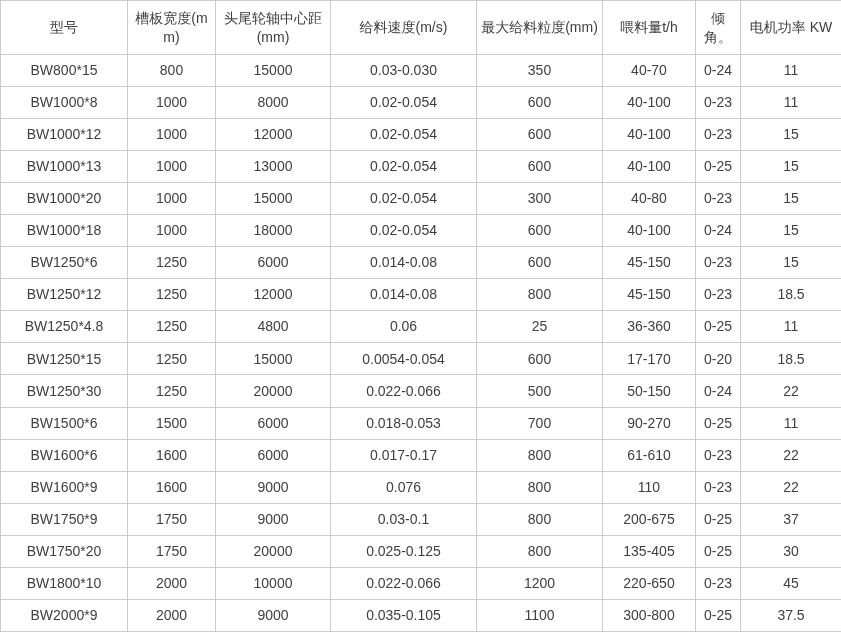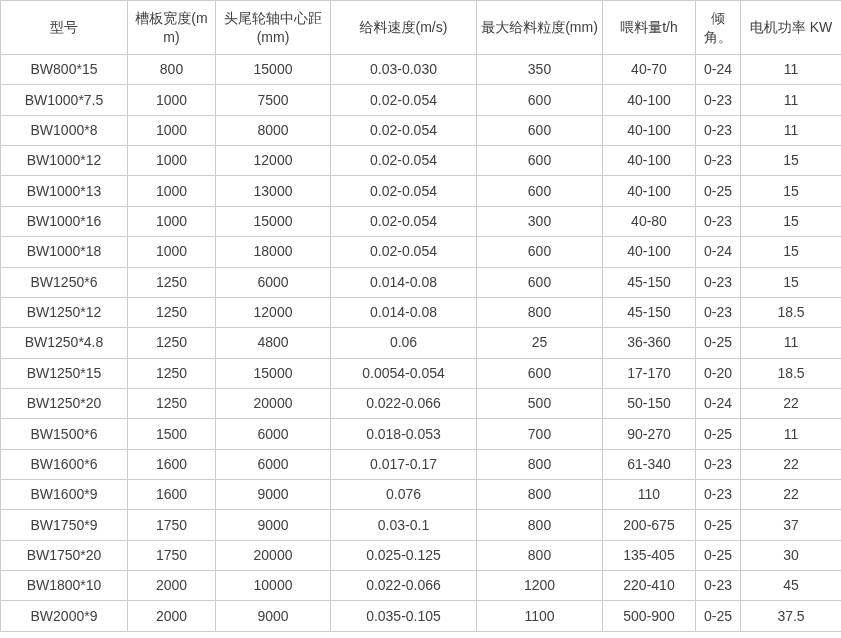--- a/index.html
+++ b/index.html
@@ -73,30 +73,20 @@
         <td>BW800*15</td>
         <td>800</td>
         <td>15000</td>
         <td>0.03-0.030</td>
         <td>350</td>
         <td>40-70</td>
         <td>0-24</td>
         <td>11</td>
       </tr>
       <tr>
-        <td>BW1000*7.5</td>
-        <td>1000</td>
-        <td>7500</td>
-        <td>0.02-0.054</td>
-        <td>600</td>
-        <td>40-100</td>
-        <td>0-23</td>
-        <td>11</td>
-      </tr>
-      <tr>
         <td>BW1000*8</td>
         <td>1000</td>
         <td>8000</td>
         <td>0.02-0.054</td>
         <td>600</td>
         <td>40-100</td>
         <td>0-23</td>
         <td>11</td>
       </tr>
       <tr>
@@ -113,21 +103,21 @@
         <td>BW1000*13</td>
         <td>1000</td>
         <td>13000</td>
         <td>0.02-0.054</td>
         <td>600</td>
         <td>40-100</td>
         <td>0-25</td>
         <td>15</td>
       </tr>
       <tr>
-        <td>BW1000*16</td>
+        <td>BW1000*20</td>
         <td>1000</td>
         <td>15000</td>
         <td>0.02-0.054</td>
         <td>300</td>
         <td>40-80</td>
         <td>0-23</td>
         <td>15</td>
       </tr>
       <tr>
         <td>BW1000*18</td>
@@ -173,21 +163,21 @@
         <td>BW1250*15</td>
         <td>1250</td>
         <td>15000</td>
         <td>0.0054-0.054</td>
         <td>600</td>
         <td>17-170</td>
         <td>0-20</td>
         <td>18.5</td>
       </tr>
       <tr>
-        <td>BW1250*20</td>
+        <td>BW1250*30</td>
         <td>1250</td>
         <td>20000</td>
         <td>0.022-0.066</td>
         <td>500</td>
         <td>50-150</td>
         <td>0-24</td>
         <td>22</td>
       </tr>
       <tr>
         <td>BW1500*6</td>
@@ -198,21 +188,21 @@
         <td>90-270</td>
         <td>0-25</td>
         <td>11</td>
       </tr>
       <tr>
         <td>BW1600*6</td>
         <td>1600</td>
         <td>6000</td>
         <td>0.017-0.17</td>
         <td>800</td>
-        <td>61-340</td>
+        <td>61-610</td>
         <td>0-23</td>
         <td>22</td>
       </tr>
       <tr>
         <td>BW1600*9</td>
         <td>1600</td>
         <td>9000</td>
         <td>0.076</td>
         <td>800</td>
         <td>110</td>
@@ -238,28 +228,28 @@
         <td>135-405</td>
         <td>0-25</td>
         <td>30</td>
       </tr>
       <tr>
         <td>BW1800*10</td>
         <td>2000</td>
         <td>10000</td>
         <td>0.022-0.066</td>
         <td>1200</td>
-        <td>220-410</td>
+        <td>220-650</td>
         <td>0-23</td>
         <td>45</td>
       </tr>
       <tr>
         <td>BW2000*9</td>
         <td>2000</td>
         <td>9000</td>
         <td>0.035-0.105</td>
         <td>1100</td>
-        <td>500-900</td>
+        <td>300-800</td>
         <td>0-25</td>
         <td>37.5</td>
       </tr>
     </tbody>
 </table>
 
 </body></html>

